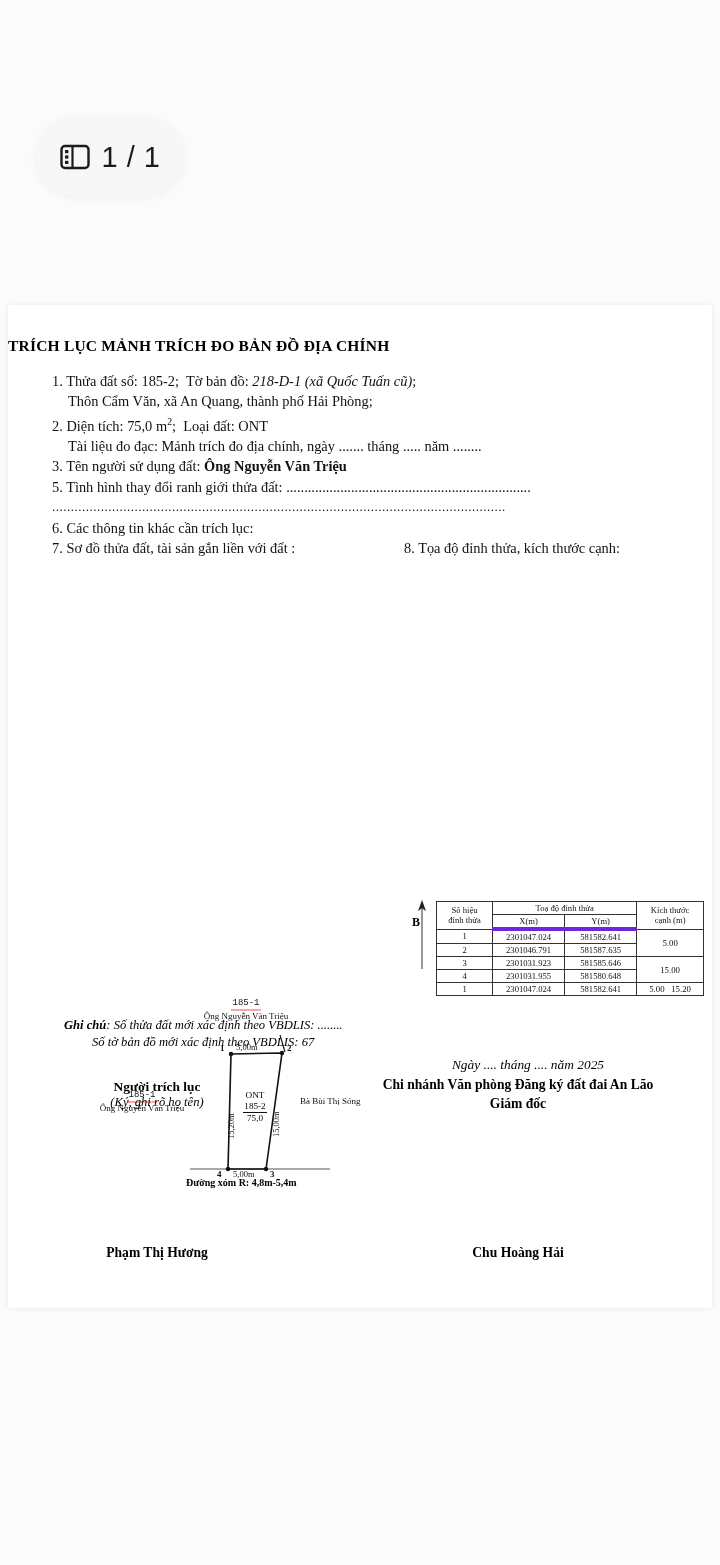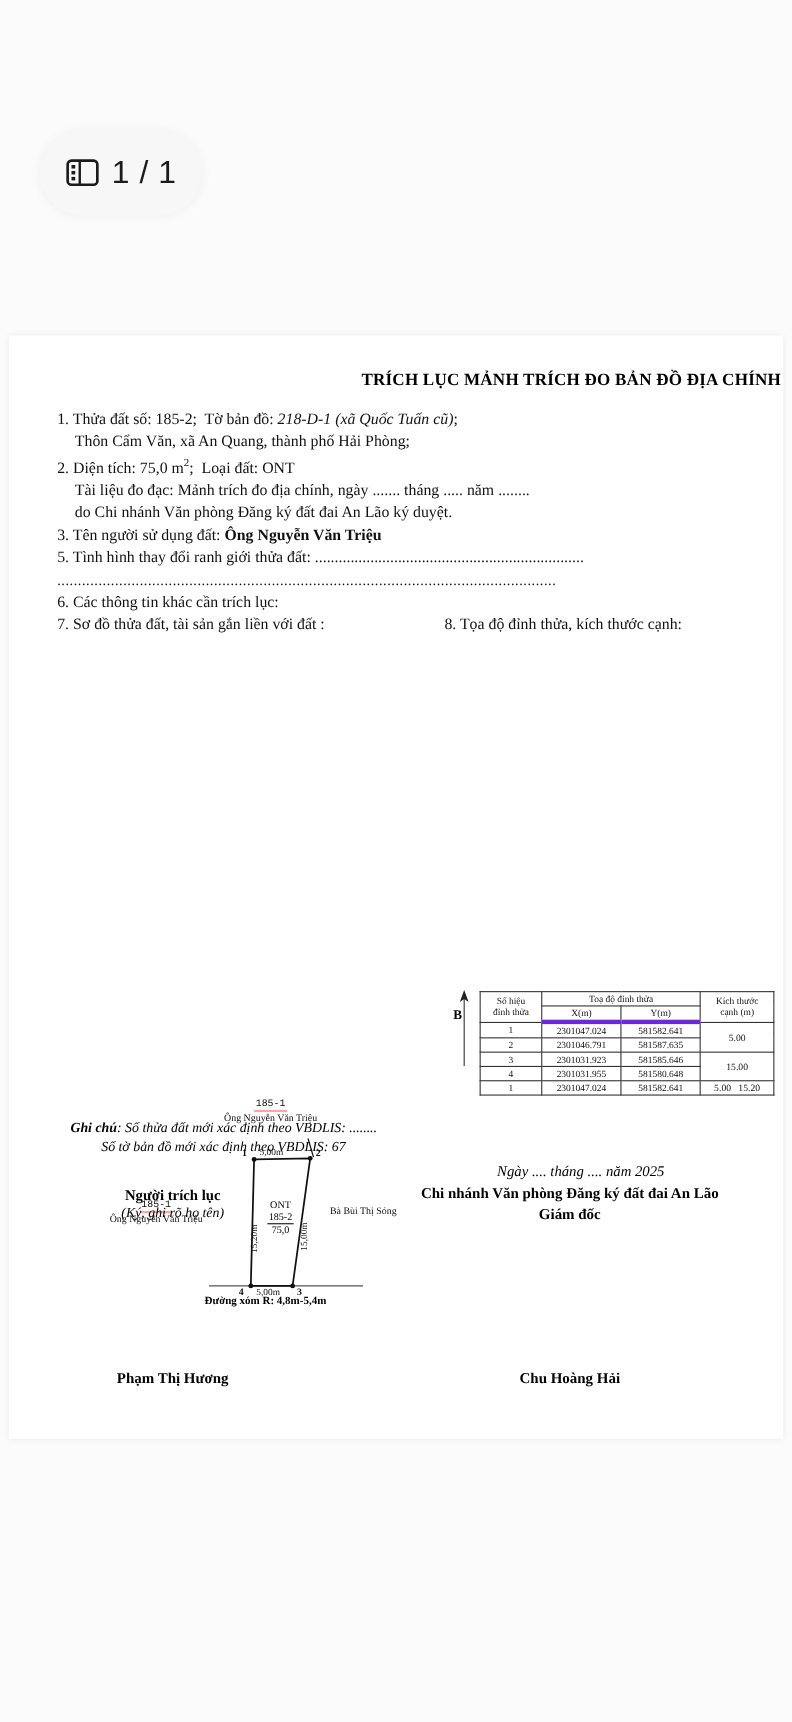--- a/index.html
+++ b/index.html
@@ -42,21 +42,21 @@
     position: absolute;
     left: 8px; top: 305px;
     width: 704px; height: 1003px;
     background: #ffffff;
     box-shadow: 0 0 6px rgba(0,0,0,0.08);
   }
 
   .doc-title {
     position: absolute;
     left: 0; right: 2px; top: 32px;
-    text-align: right;
+    text-align: left;
     font-size: 15.5px;
     font-weight: bold;
     letter-spacing: 0.2px;
   }
 
   
   #body-lines {
     position: absolute;
     left: 44px; top: 66px;
     width: 616px;
@@ -226,21 +226,20 @@
 
   <div id="sheet">
 
     <div class="doc-title">TRÍCH LỤC MẢNH TRÍCH ĐO BẢN ĐỒ ĐỊA CHÍNH</div>
 
     <div id="body-lines">
       <div class="ln"><span>1. Thửa đất số: 185-2;  Tờ bản đồ: </span><span class="it">218-D-1 (xã Quốc Tuấn cũ)</span><span>;</span></div>
       <div class="ln indent">Thôn Cẩm Văn, xã An Quang, thành phố Hải Phòng;</div>
       <div class="ln"><span>2. Diện tích: 75,0 m</span><sup>2</sup><span>;  Loại đất: ONT</span></div>
       <div class="ln indent">Tài liệu đo đạc: Mảnh trích đo địa chính, ngày ....... tháng ..... năm ........</div>
-      <div class="ln indent">do Chi nhánh Văn phòng Đăng ký đất đai An Lão ký duyệt.</div>
       <div class="ln"><span>3. Tên người sử dụng đất: </span><span class="bd">Ông Nguyễn Văn Triệu</span></div>
       <div class="ln"><span>5. Tình hình thay đổi ranh giới thửa đất: </span><span>....................................................................</span></div>
       <div class="ln dots-line">.........................................................................................................................</div>
       <div class="ln">6. Các thông tin khác cần trích lục:</div>
       <div class="ln sec-row">
         <span class="left">7. Sơ đồ thửa đất, tài sản gắn liền với đất :</span>
         <span>8. Tọa độ đỉnh thửa, kích thước cạnh:</span>
       </div>
     </div>
 

